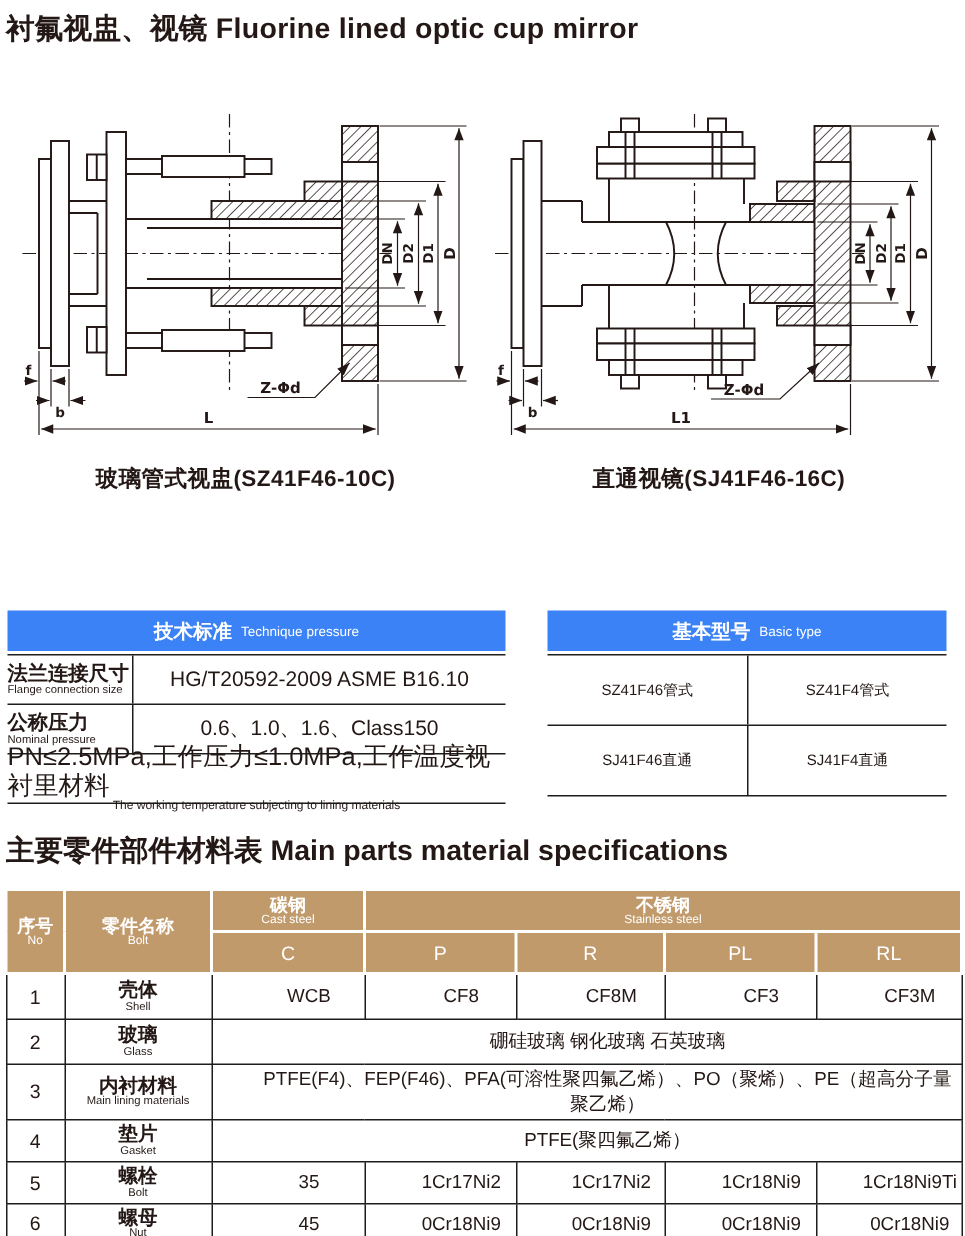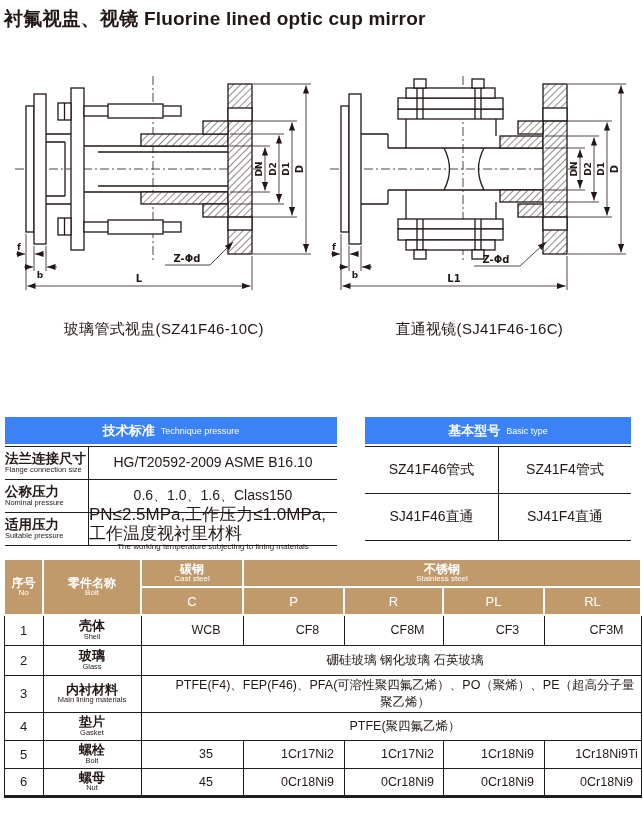--- a/index.html
+++ b/index.html
@@ -10,40 +10,40 @@
   }
   .page { padding:6px 0 0 0; }
 
   
   .main-title { padding-left:4px; font-size:19px; font-weight:bold; letter-spacing:0.2px; }
   .section-title { padding-left:4px; font-size:19px; font-weight:bold; margin-top:18px; }
 
   
   .drawings { display:flex; justify-content:space-between; padding:0 6px; margin-top:32px; }
   .drawing-block { width:316px; display:flex; flex-direction:column; align-items:center; }
-  .drawing-caption { margin-top:24px; font-size:15px; font-weight:400; letter-spacing:0.3px; }
+  .drawing-caption { margin-top:14px; font-size:15px; font-weight:700; letter-spacing:0.3px; }
   svg text { font-family:"DejaVu Sans",sans-serif; font-weight:bold; fill:#231815; stroke:none; }
 
   
   .tables-row { display:flex; margin:78px 0 0 5px; }
   .tech-table { width:332px; }
   .basic-table { width:266px; margin-left:28px; }
   .tbl-head { height:27px; background:#3b82f6; color:#ffffff; display:flex; align-items:center; justify-content:center; gap:6px; }
   .tbl-head .zh { font-size:13px; font-weight:bold; }
   .tbl-head .en { font-size:9px; }
   .tbl-body { border-top:1.5px solid #1d1d1b; margin-top:2px; }
   .t-row { display:flex; border-bottom:1.5px solid #1d1d1b; height:33px; }
   .t-label { width:84px; border-right:1.5px solid #1d1d1b; display:flex; flex-direction:column; justify-content:center; line-height:1.05; }
   .t-label .zh { font-size:13.5px; font-weight:600; }
   .t-label .en { font-size:7.5px; }
   .t-value { flex:1; display:flex; flex-direction:column; align-items:center; justify-content:center; font-size:14px; line-height:1.1; }
   .t-value .v1 { font-size:17px; }
   .t-value .v2 { font-size:8px; }
   .b-row { display:flex; border-bottom:1.5px solid #1d1d1b; height:47px; }
-  .b-cell { width:50%; display:flex; align-items:center; justify-content:center; font-size:14px; }
+  .b-cell { width:50%; display:flex; align-items:center; justify-content:center; font-size:10px; }
   .b-cell + .b-cell { border-left:1.5px solid #1d1d1b; }
 
   
   table.materials { border-collapse:collapse; width:637px; margin:12px 0 0 3px; table-layout:fixed; }
   table.materials thead th { background:#C19A6C; color:#ffffff; border:2px solid #ffffff; font-weight:normal; }
   table.materials thead tr { height:28px; }
   .th-zh { font-size:12px; font-weight:600; display:block; line-height:1.05; }
   .th-en { font-size:8px; display:block; line-height:1.05; }
   .th-col { font-size:13px; }
   table.materials tbody td { border:1.5px solid #1d1d1b; text-align:center; vertical-align:middle; }
@@ -260,24 +260,20 @@
           <div class="t-value">HG/T20592-2009 ASME B16.10</div>
         </div>
         <div class="t-row">
           <div class="t-label">
             <span class="zh">公称压力</span>
             <span class="en">Nominal pressure</span>
           </div>
           <div class="t-value">0.6、1.0、1.6、Class150</div>
         </div>
         <div class="t-row">
-          <div class="t-label">
-            <span class="zh">适用压力</span>
-            <span class="en">Suitable pressure</span>
-          </div>
           <div class="t-value">
             <span class="v1">PN≤2.5MPa,工作压力≤1.0MPa,工作温度视衬里材料</span>
             <span class="v2">The working temperature subjecting to lining materials</span>
           </div>
         </div>
       </div>
     </div>
 
     <div class="basic-table">
       <div class="tbl-head">
@@ -290,20 +286,24 @@
           <div class="b-cell">SZ41F4管式</div>
         </div>
         <div class="b-row">
           <div class="b-cell">SJ41F46直通</div>
           <div class="b-cell">SJ41F4直通</div>
         </div>
       </div>
     </div>
   </div>
 
+  <div class="section-title">
+    <span>主要零件部件材料表</span>
+    <span>Main parts material specifications</span>
+  </div>
 
   <table class="materials">
     <colgroup>
       <col style="width:39px">
         <col style="width:98px">
         <col style="width:102px">
       <col style="width:101px">
         <col style="width:99px">
         <col style="width:101px">
         <col style="width:97px">

